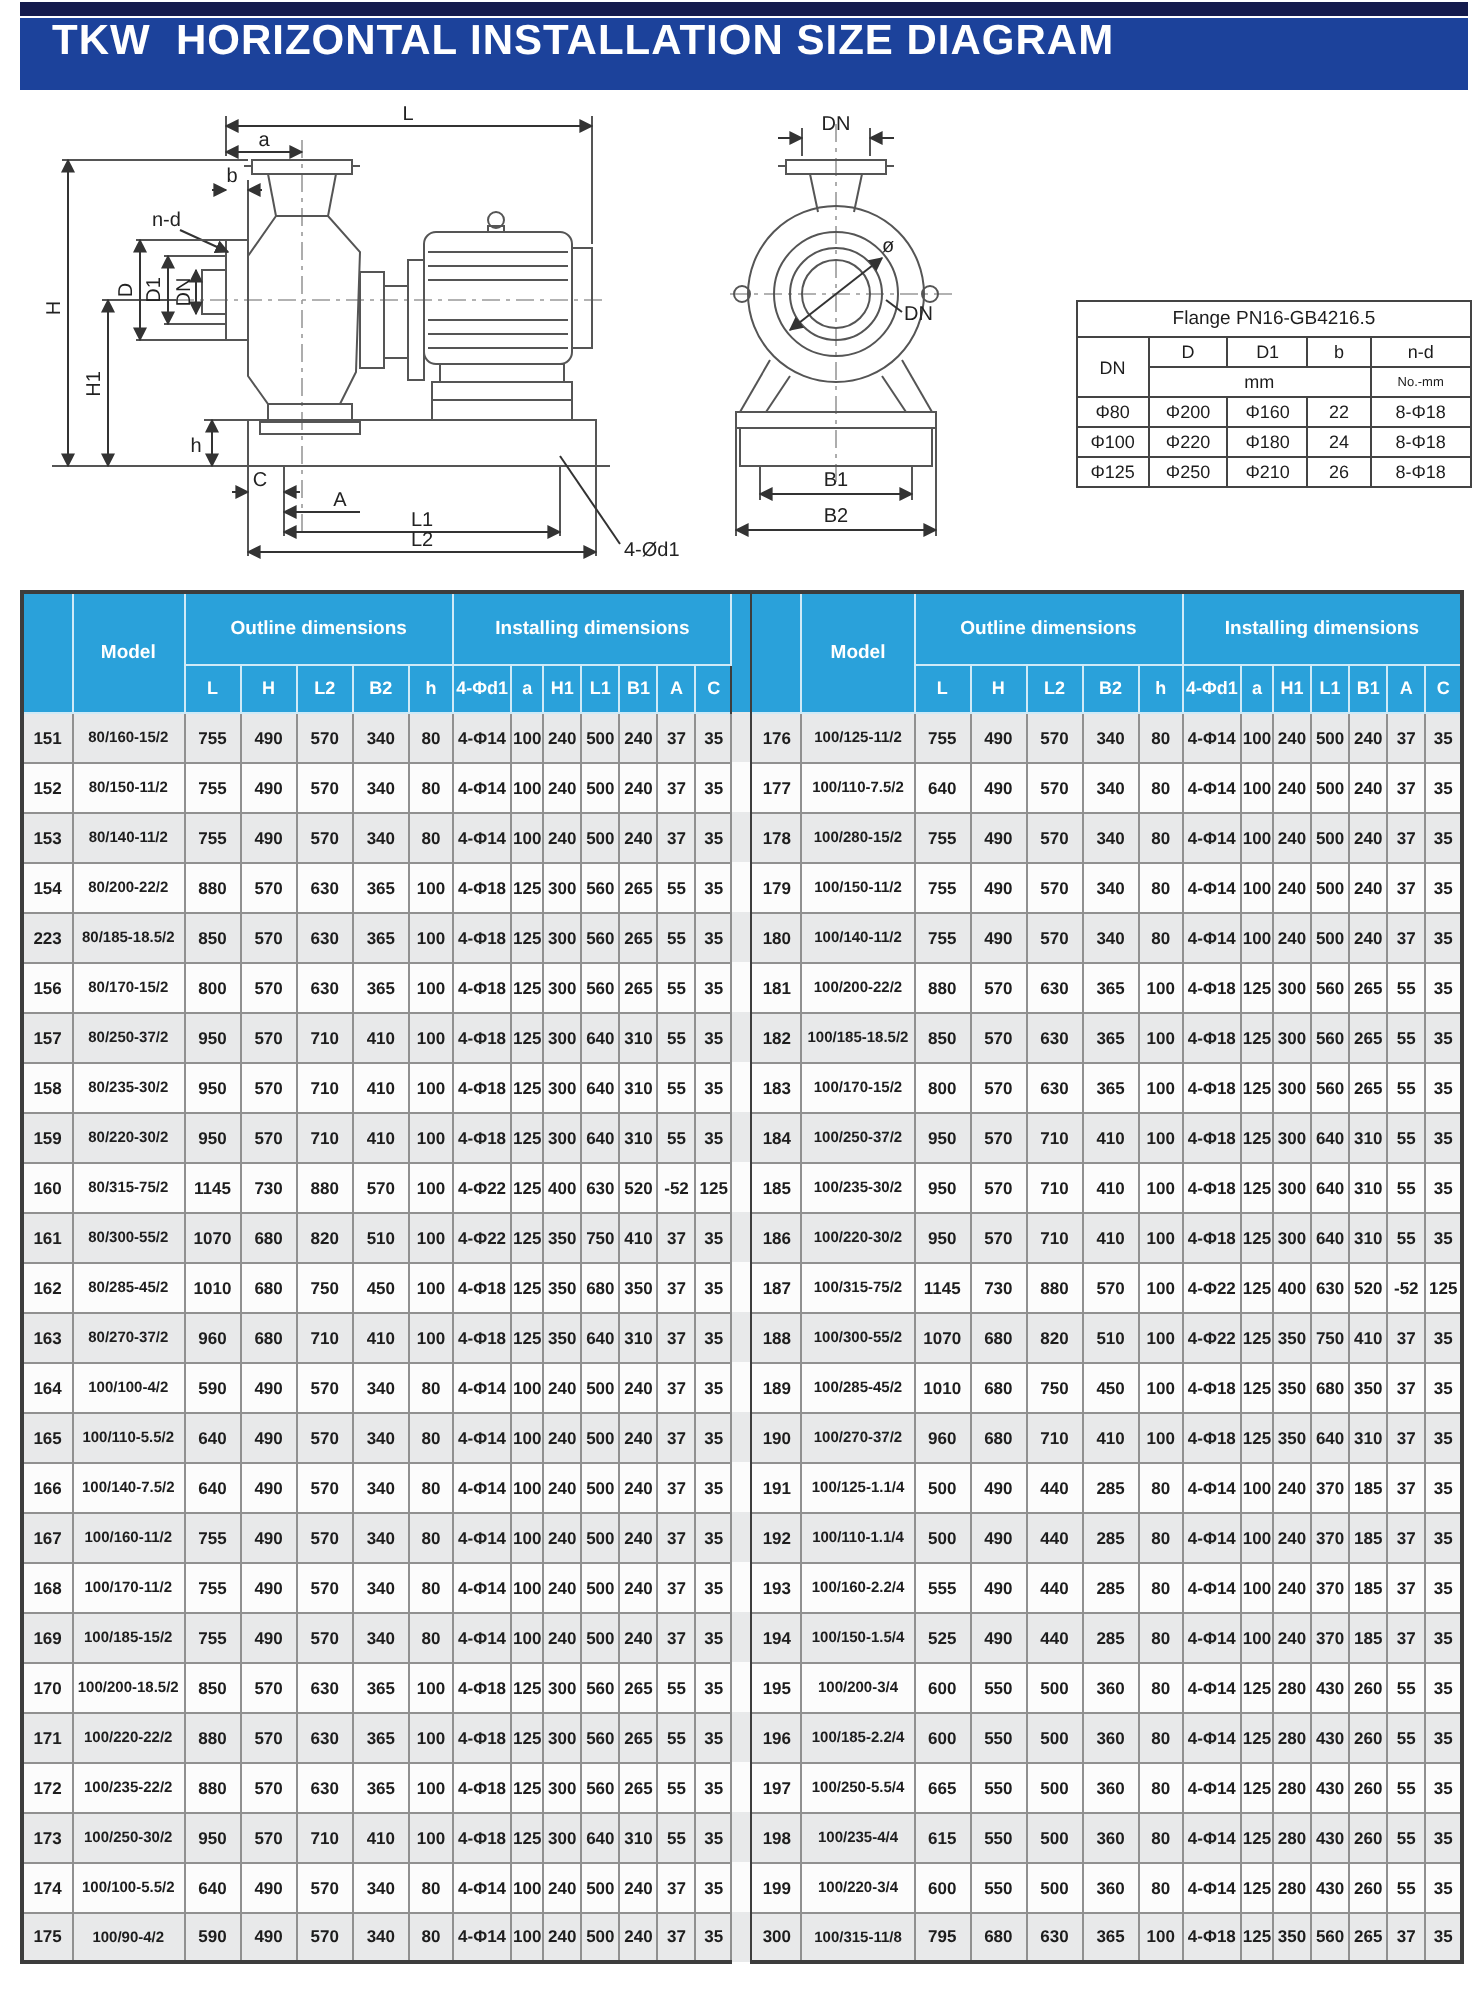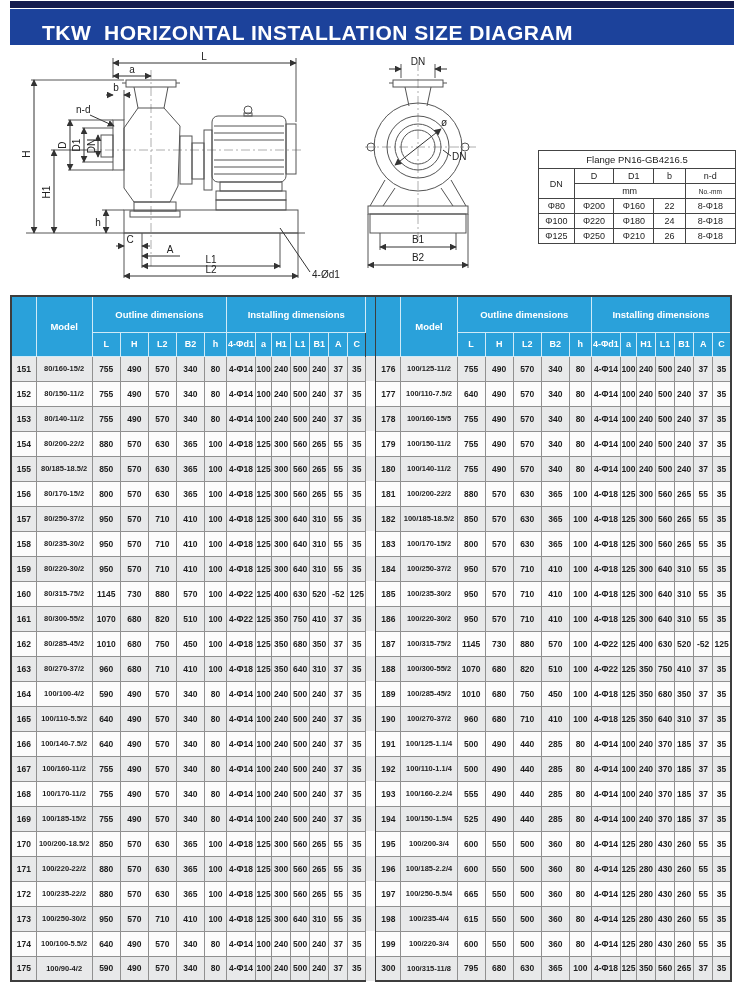--- a/index.html
+++ b/index.html
@@ -5,21 +5,21 @@
   * { box-sizing: border-box; }
   html,body { margin:0; padding:0; }
   body {
     width:742px; height:1000px; position:relative; overflow:hidden;
     background:#ffffff; font-family:"Liberation Sans", sans-serif; color:#1d1d1d;
   }
   
   .topbar { position:absolute; left:10px; right:8px; top:1px; height:7px; background:#141b4d; }
   .banner {
     position:absolute; left:10px; right:8px; top:9px; height:36px; background:#1c429b;
-    display:flex; align-items:flex-end; padding-left:32px;
+    display:flex; align-items:flex-start; padding-left:16px;
   }
   .banner .title { color:#fff; font-size:21px; font-weight:bold; letter-spacing:.5px; white-space:pre; }
   
   .drawing { position:absolute; left:0; top:50px; width:742px; height:242px; background:#fff; }
   .svgwrap { position:absolute; top:0; }
   svg text { font-family:"Liberation Sans", sans-serif; font-size:10px; fill:#222; }
   
   .flange {
     position:absolute; left:538px; top:100px; width:198px;
     border-collapse:collapse; table-layout:fixed; font-size:9px; text-align:center;
@@ -416,21 +416,21 @@
         <td>80</td>
         <td>4-Φ14</td>
         <td>100</td>
         <td>240</td>
         <td>500</td>
         <td>240</td>
         <td>37</td>
         <td>35</td>
         <td class="gap"></td>
         <td>178</td>
-        <td class="model">100/160-15/5</td>
+        <td class="model">100/280-15/2</td>
         <td>755</td>
         <td>490</td>
         <td>570</td>
         <td>340</td>
         <td>80</td>
         <td>4-Φ14</td>
         <td>100</td>
         <td>240</td>
         <td>500</td>
         <td>240</td>
@@ -462,21 +462,21 @@
         <td>80</td>
         <td>4-Φ14</td>
         <td>100</td>
         <td>240</td>
         <td>500</td>
         <td>240</td>
         <td>37</td>
         <td>35</td>
       </tr>
       <tr>
-        <td>155</td>
+        <td>223</td>
         <td class="model">80/185-18.5/2</td>
         <td>850</td>
         <td>570</td>
         <td>630</td>
         <td>365</td>
         <td>100</td>
         <td>4-Φ18</td>
         <td>125</td>
         <td>300</td>
         <td>560</td>

